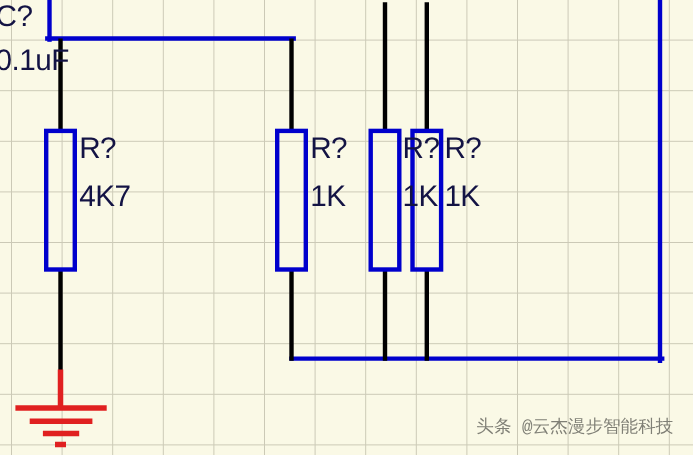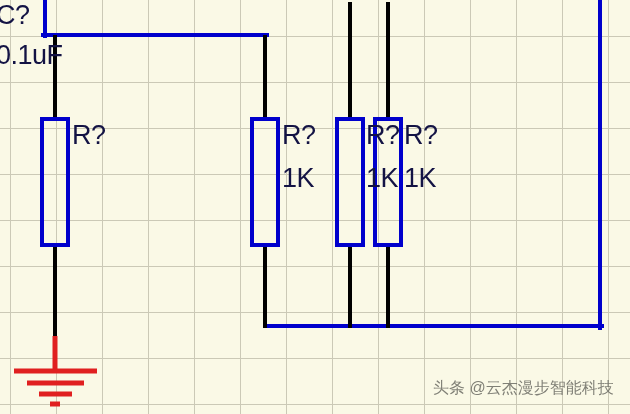--- a/index.html
+++ b/index.html
@@ -55,21 +55,21 @@
   .r3-val { left: 366px; top: 165px; }
   .r4-ref { left: 404px; top: 122px; }
   .r4-val { left: 404px; top: 165px; }
 
   .watermark {
     position: absolute;
     left: 433px;
     top: 378px;
     font-size: 16px;
     color: #6b6b63;
-    font-family: Liberation Sans, sans-serif;
+    font-family: Liberation Mono, monospace;
     white-space: nowrap;
     opacity: 0.85;
     text-align: center;
   }
 </style>
 </head>
 <body>
 
 <div id="schematic-canvas">
 
@@ -118,20 +118,21 @@
       <line x1="39" y1="394" x2="72" y2="394" stroke-width="5"></line>
       <line x1="50" y1="404" x2="60" y2="404" stroke-width="5"></line>
     </g>
 
   </svg>
 
   <div class="label label-cap-ref">C?</div>
   <div class="label label-cap-val">0.1uF</div>
 
   <div class="label r1-ref">R?</div>
+  <div class="label r1-val">4K7</div>
 
   <div class="label r2-ref">R?</div>
   <div class="label r2-val">1K</div>
 
   <div class="label r3-ref">R?</div>
   <div class="label r3-val">1K</div>
 
   <div class="label r4-ref">R?</div>
   <div class="label r4-val">1K</div>
 

